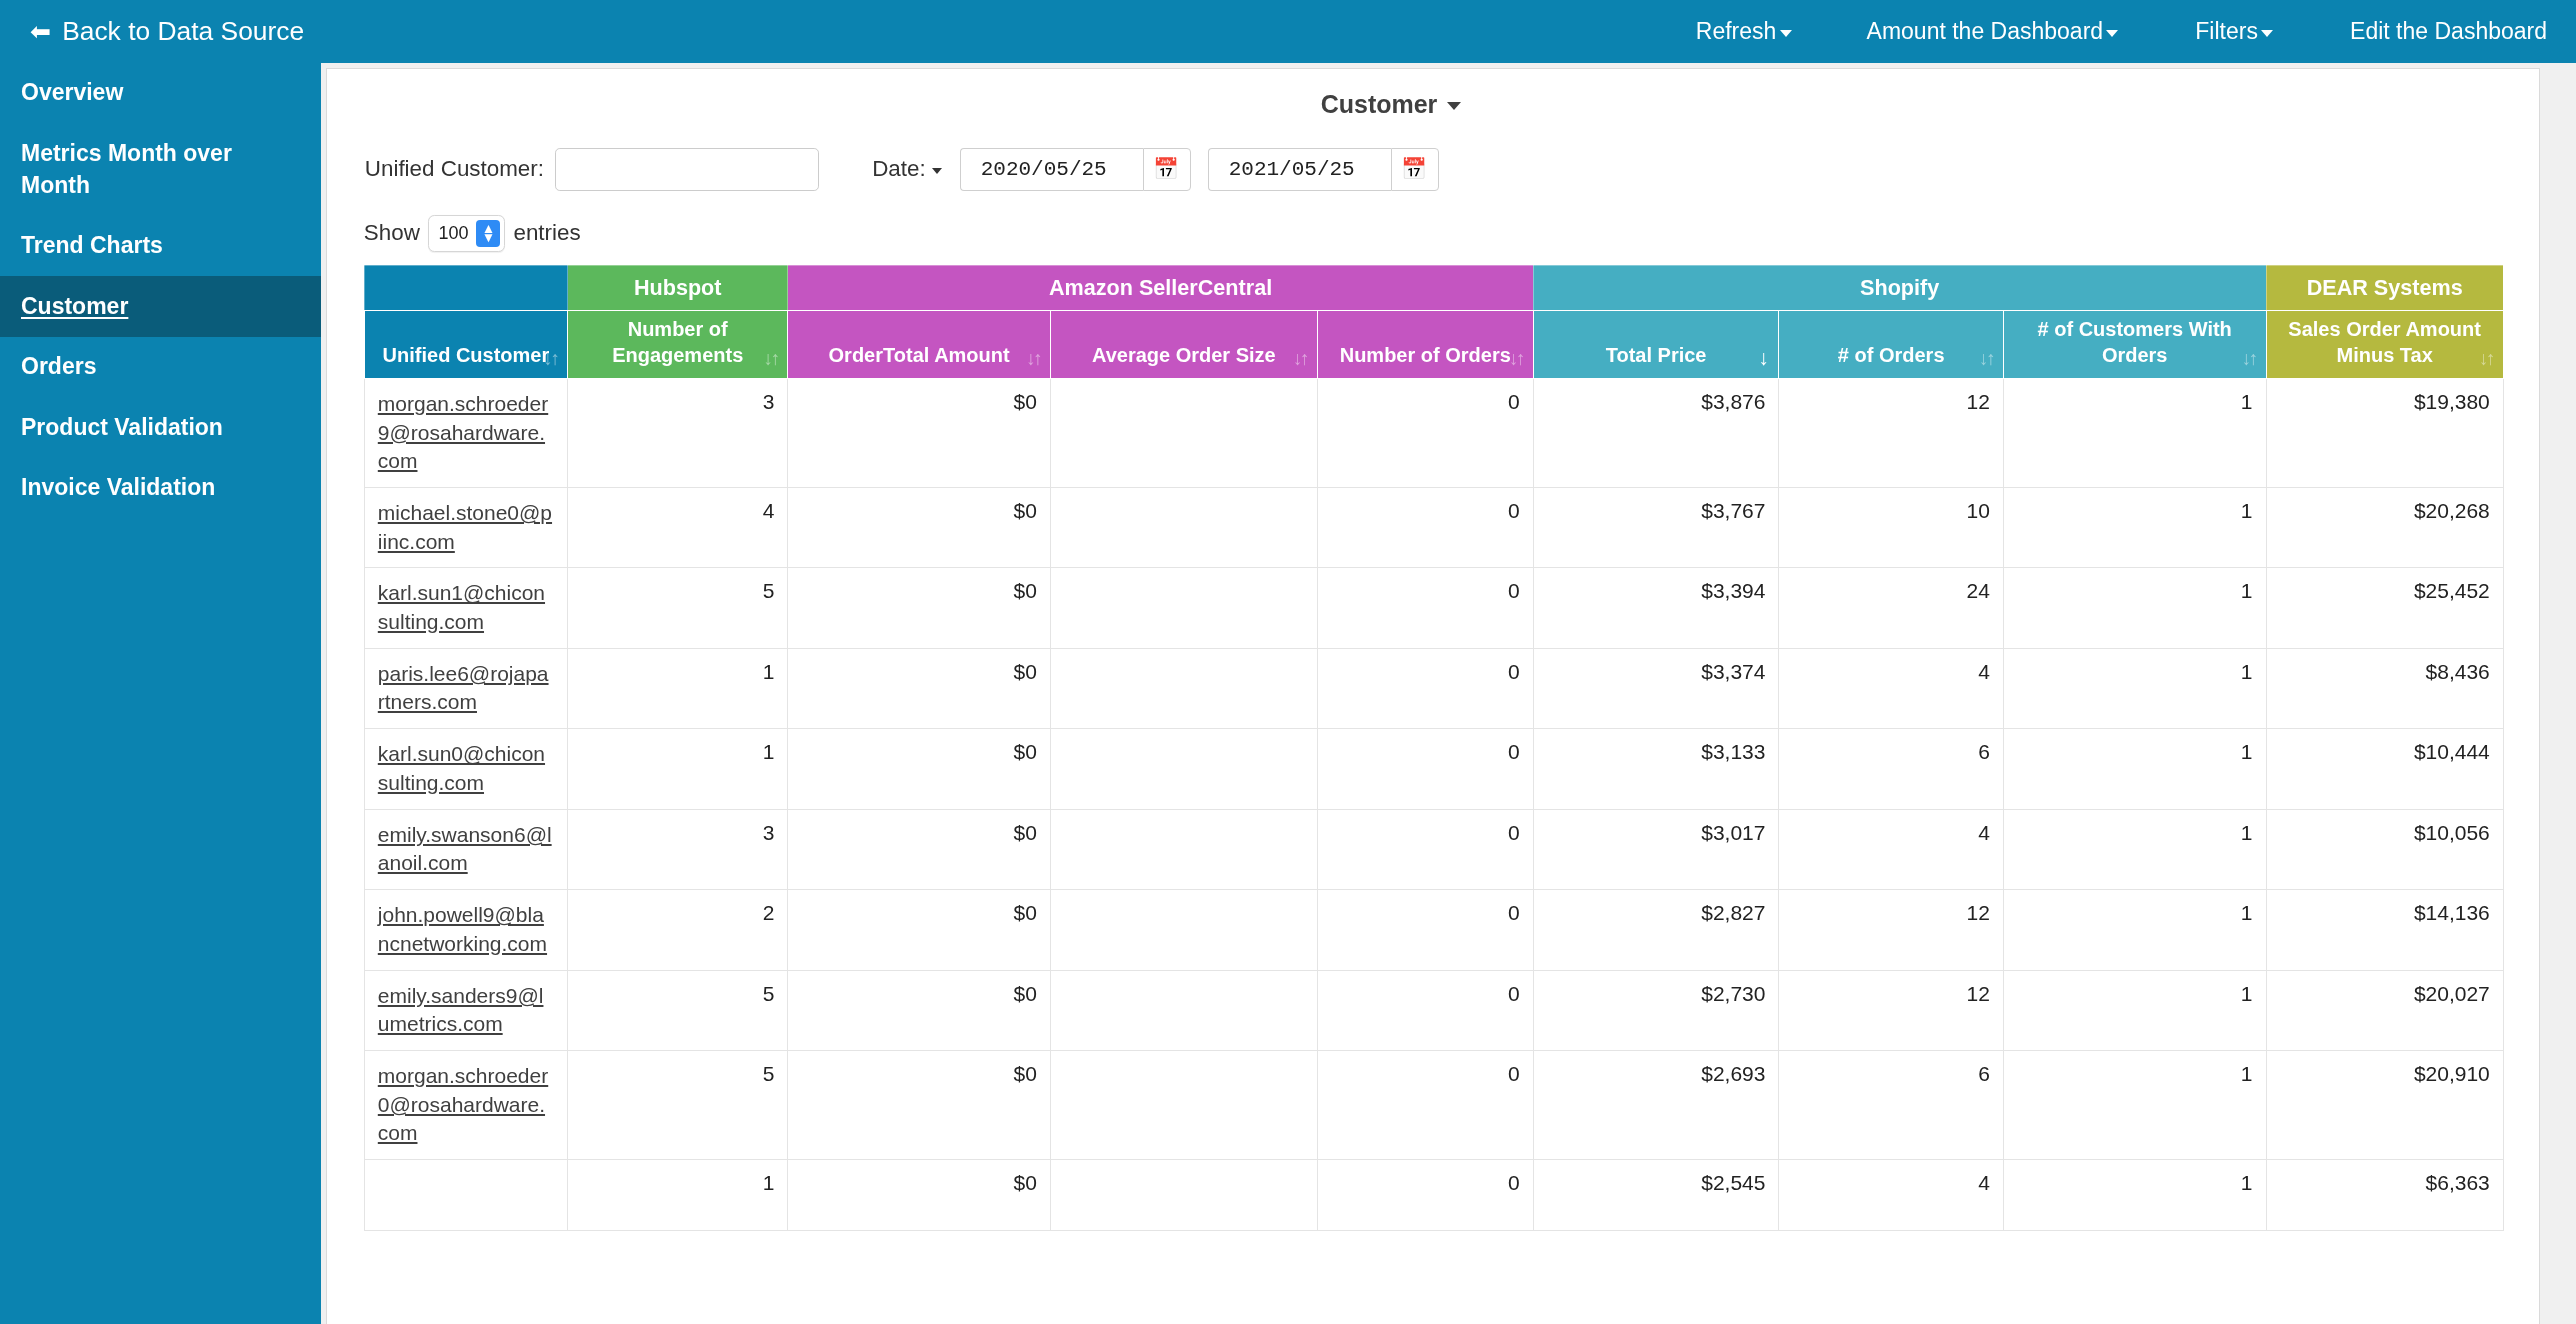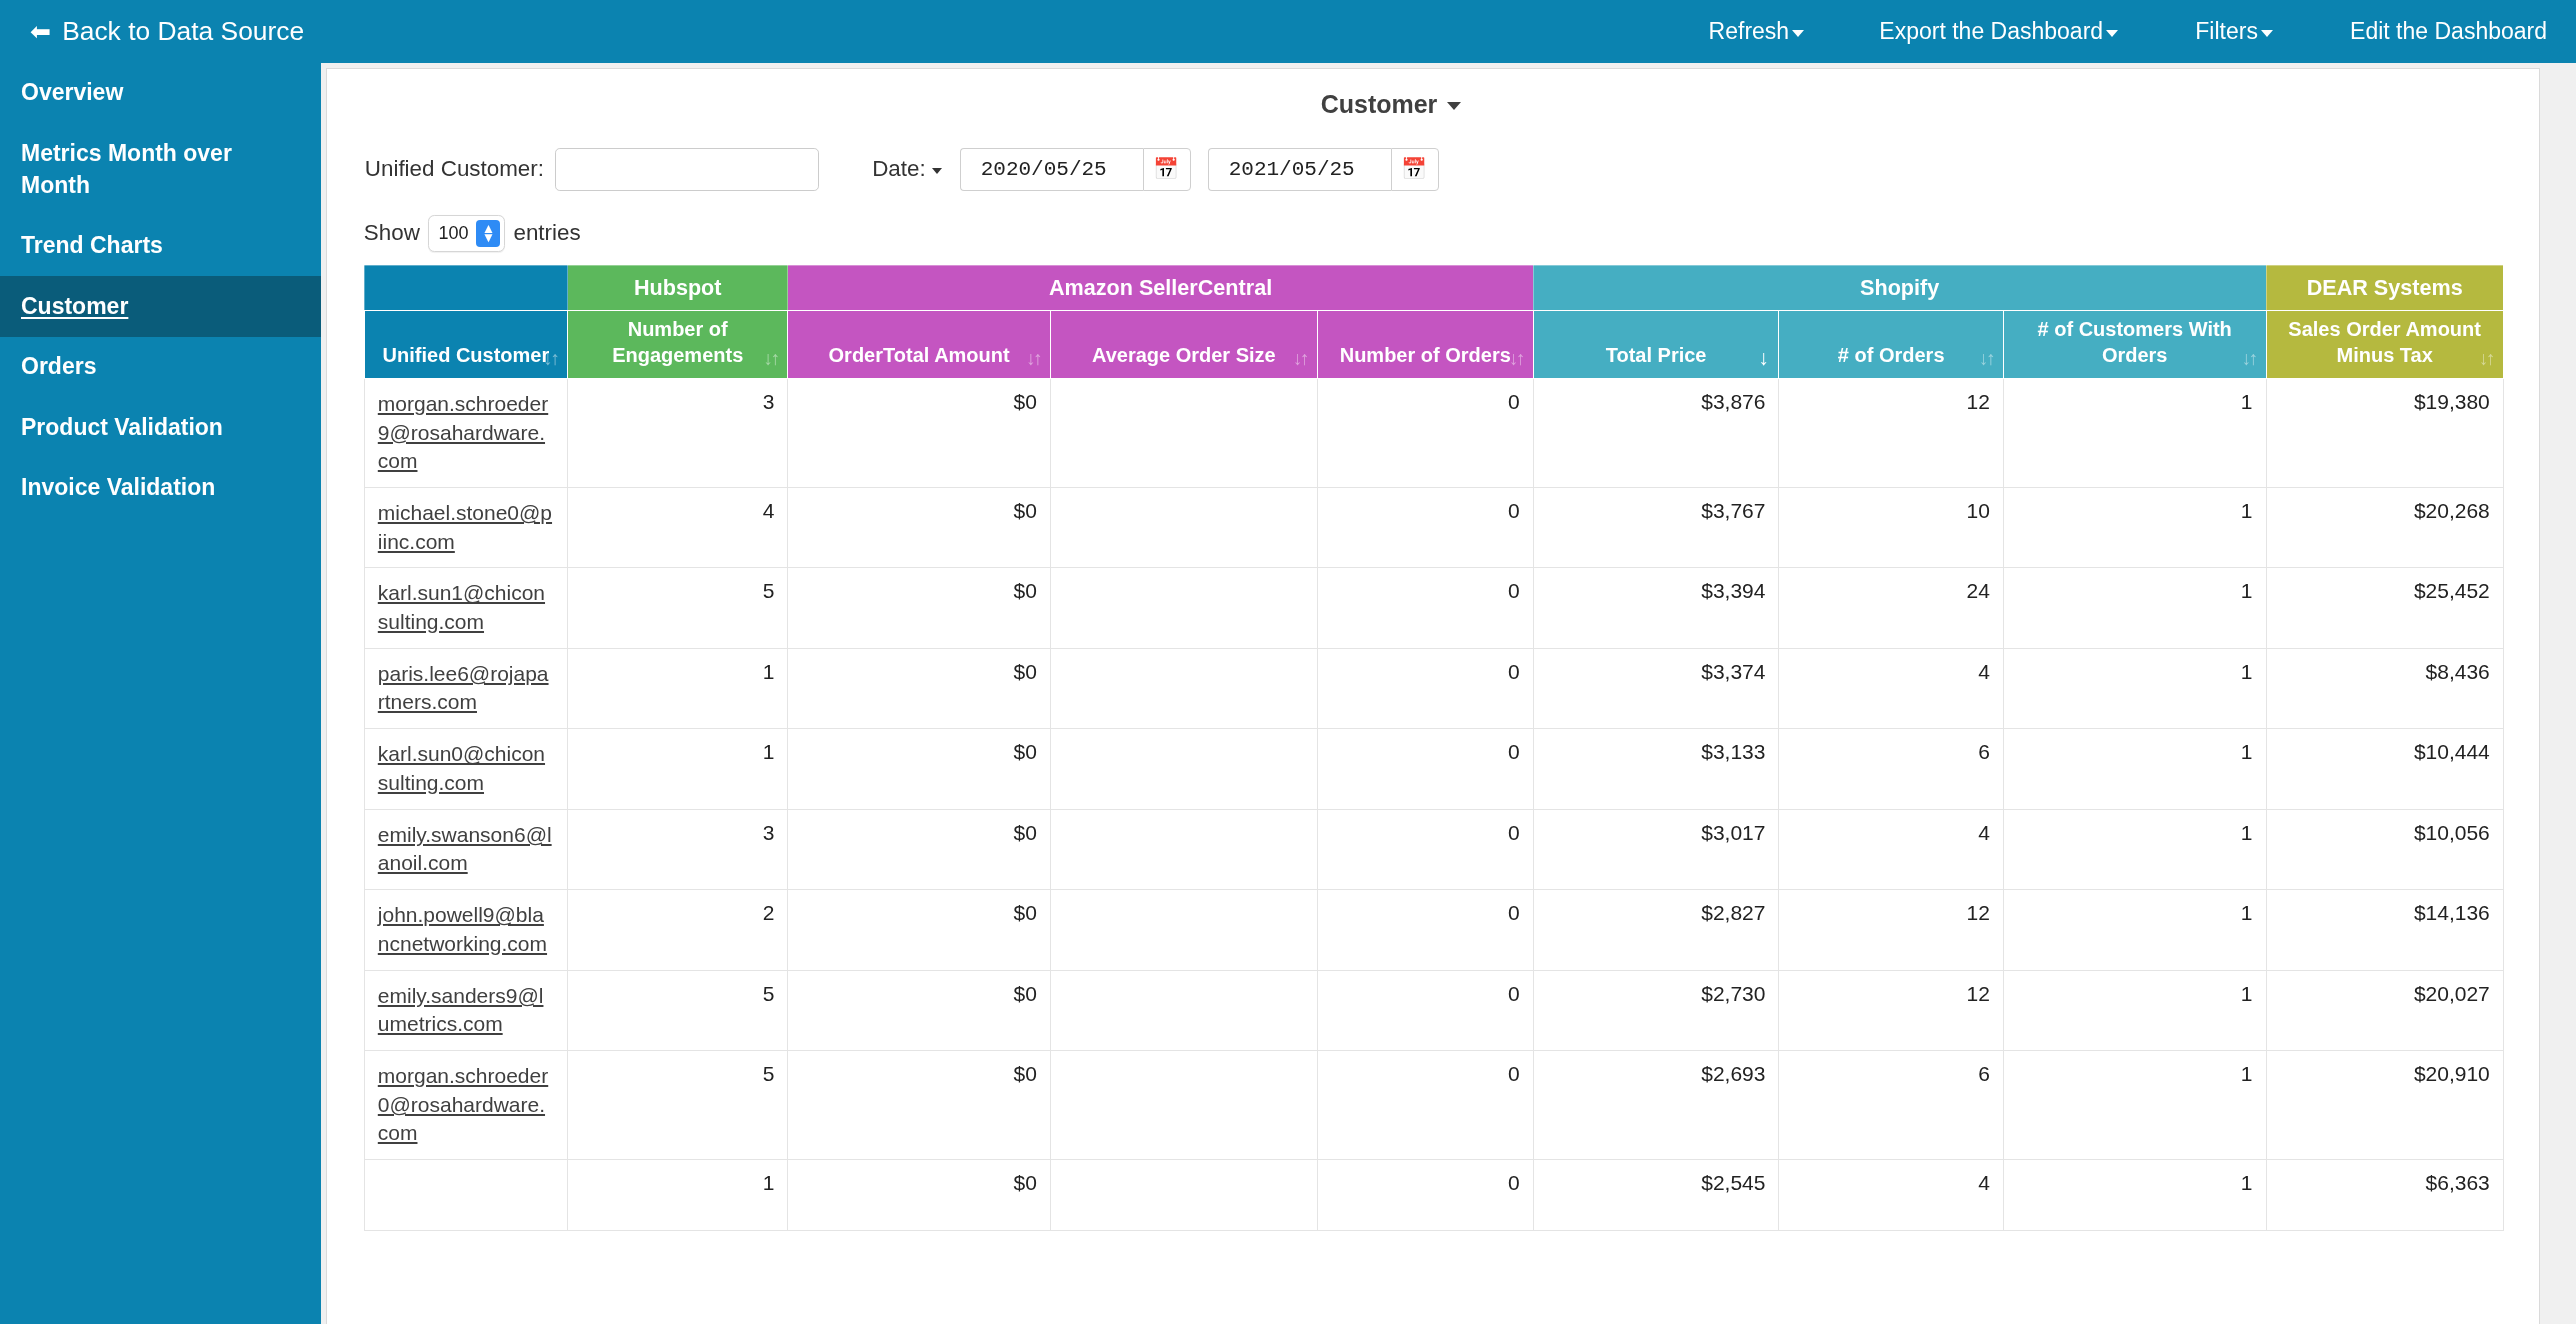--- a/index.html
+++ b/index.html
@@ -276,21 +276,21 @@
   <div class="topbar-back">
     <span class="back-arrow">⬅</span>
     <span>Back to Data Source</span>
   </div>
   <div class="topbar-right">
     <div class="topbar-link nav-gap-1">
       <span>Refresh</span>
       <span class="caret-down"></span>
     </div>
     <div class="topbar-link nav-gap-2">
-      <span>Export the Dashboard</span>
+      <span>Amount the Dashboard</span>
       <span class="caret-down"></span>
     </div>
     <div class="topbar-link nav-gap-3">
       <span>Filters</span>
       <span class="caret-down"></span>
     </div>
     <div class="topbar-link">
       <span>Edit the Dashboard</span>
     </div>
   </div>

